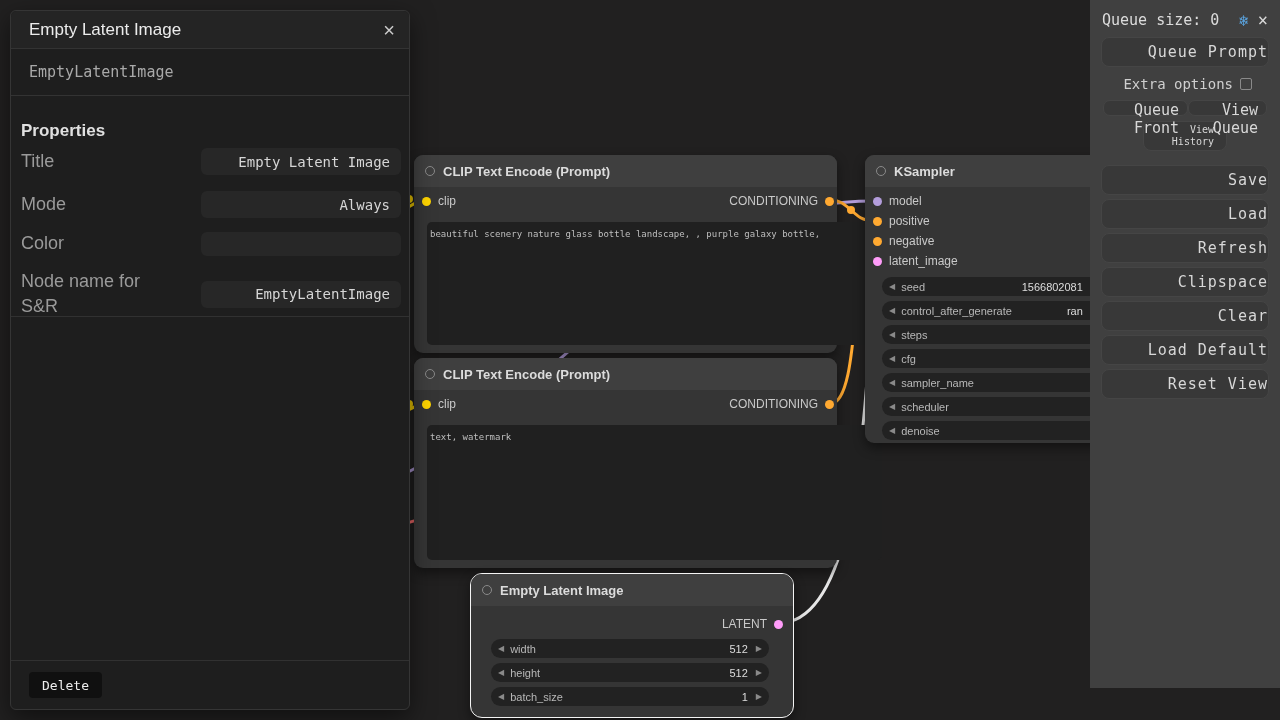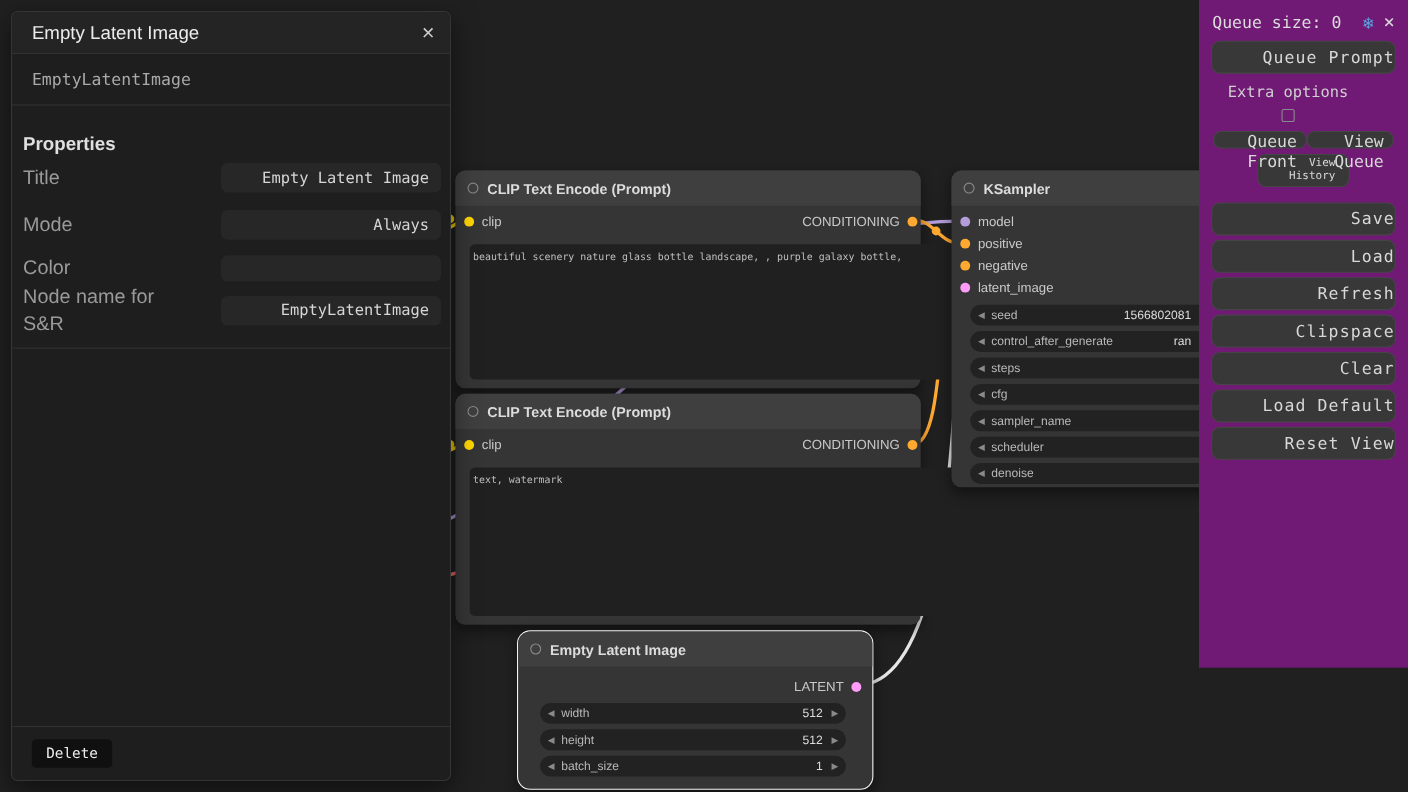--- a/index.html
+++ b/index.html
@@ -72,31 +72,31 @@
   .p-label { font-size:18px; color:#9a9a9a; width:158px; line-height:1.4; }
   .p-input { margin-left:auto; width:200px; height:27px; background:#272727; border:none; border-radius:6px;
              font:14px "DejaVu Sans Mono",monospace; color:#d6d6d6; text-align:right; padding:0 11px;
              outline:none; }
   .p-div { position:absolute; left:0; width:100%; border-top:1px solid #313131; }
   .p-delete { position:absolute; left:18px; top:661px; width:73px; height:26px; background:#101010;
               border:none; border-radius:4px; font:13px "DejaVu Sans Mono",monospace; color:#eeeeee;
               cursor:pointer; }
 
   
-  #menu { position:absolute; right:0; top:0; width:190px; height:607px; z-index:20;
-          background:#701a75; font-family:"DejaVu Sans Mono",monospace; }
+  #menu { position:absolute; right:0; top:0; width:190px; height:688px; z-index:20;
+          background:#404040; font-family:"DejaVu Sans Mono",monospace; }
   .m-top { display:flex; align-items:center; padding:10px 12px 6px; gap:9px; }
   .m-qsize { font-size:15px; color:#dcdcdc; white-space:nowrap; margin-right:auto; }
   .m-snow { color:#5aa4e0; font-size:16px; cursor:pointer; }
   .m-x { color:#d8d8d8; font-size:17px; cursor:pointer; }
   .m-btn { display:block; background:#383838; border:1px solid #454545; border-radius:8px;
            color:#d8d8d8; cursor:pointer; font-family:"DejaVu Sans Mono",monospace;text-align:right; }
   .m-queue { width:168px; height:30px; margin:1px auto 0; font-size:15px; letter-spacing:1px; }
   .m-extra { display:flex; align-items:center; justify-content:flex-end; gap:7px;
-             padding:9px 28px 6px 0; font-size:14px; color:#cfcfcf;flex-direction:column; }
+             padding:9px 28px 6px 0; font-size:14px; color:#cfcfcf; }
   .m-check { width:12px; height:12px; border:1px solid #8a8a8a; border-radius:2px; background:transparent; cursor:pointer; }
   .m-smallrow { display:flex; justify-content:space-between; padding:2px 13px 0; }
   .m-small { height:16px; font-size:15px; padding:0 8px; border-radius:7px; }
   .m-history { width:84px; height:30px; margin:5px auto 0; font-size:10px; line-height:1.25; padding:0 12px; }
   .m-actions { margin-top:14px; }
   .m-action { width:168px; height:30px; margin:0 auto 4px; font-size:15px; letter-spacing:1px; }
 </style>
 </head>
 <body>
 
@@ -275,21 +275,21 @@
       <input class="p-input" value="Empty Latent Image" style="">
     </div>
     <div class="p-row" style="top:180px;">
       <span class="p-label">Mode</span>
       <input class="p-input" value="Always" style="">
     </div>
     <div class="p-row" style="top:220px;">
       <span class="p-label">Color</span>
       <input class="p-input" style="height: 24px;" value="">
     </div>
-    <div class="p-row" style="top:246px;">
+    <div class="p-row" style="top:258px;">
       <span class="p-label">Node name for S&amp;R</span>
       <input class="p-input" value="EmptyLatentImage" style="">
     </div>
 
     <div class="p-div" style="top:305px;"></div>
     <div class="p-div" style="top:649px;"></div>
     <button class="p-delete">Delete</button>
   </div>
 
   <div id="menu">

